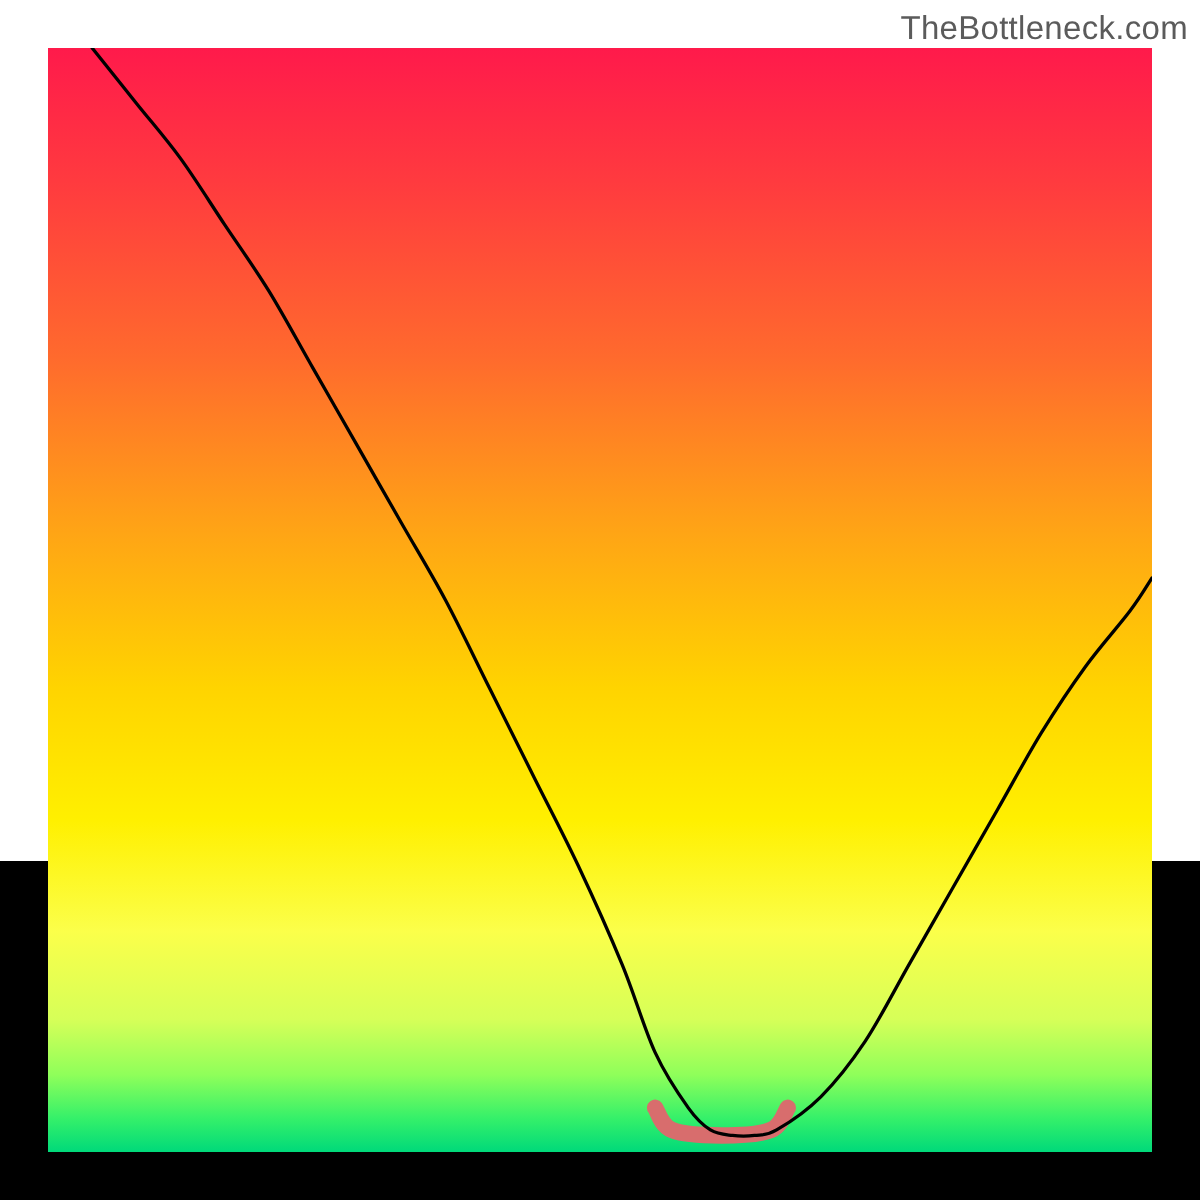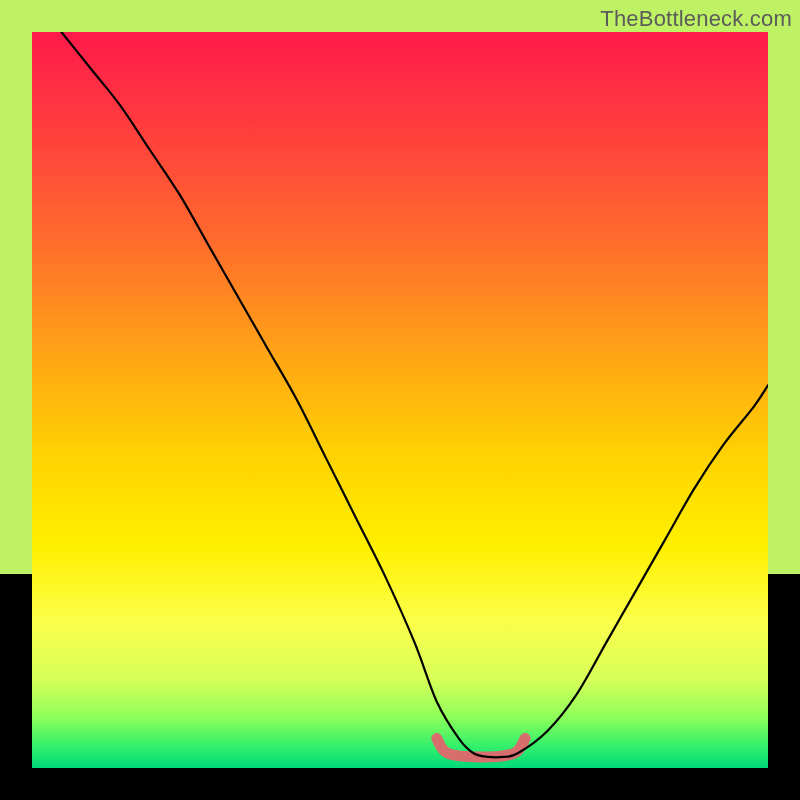--- a/index.html
+++ b/index.html
@@ -7,21 +7,21 @@
     width: 800px;
     height: 800px;
     overflow: hidden;
     background: #000;
     font-family: Arial, Helvetica, sans-serif;
   }
   .frame {
     position: relative;
     width: 800px;
     height: 574px;
-    background: #bef264;
+    background: #ffffff;
   }
   .plot-area {
     position: absolute;
     left: 32px;
     top: 32px;
     width: 736px;
     height: 736px;
     overflow: hidden;
   }
   .gradient-bg {

